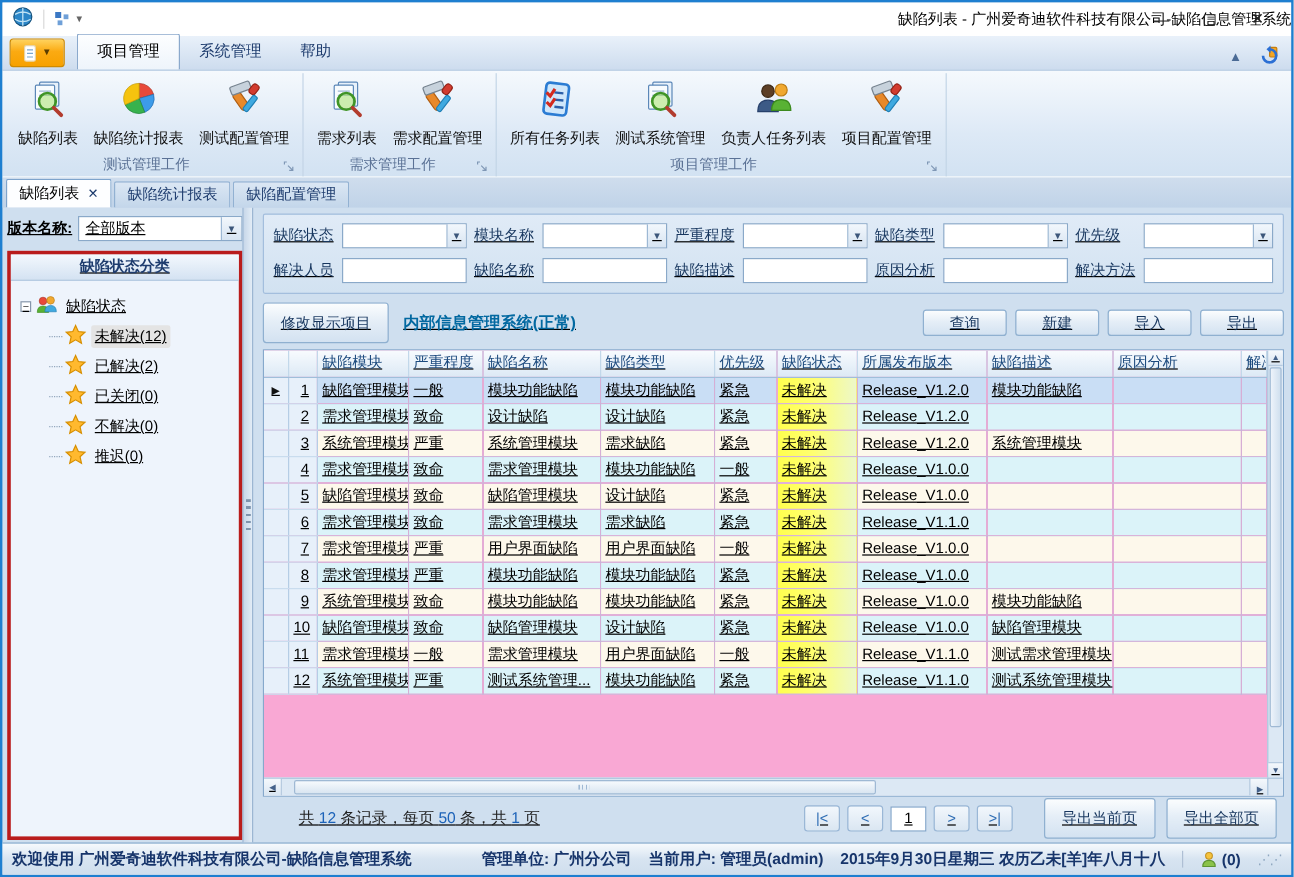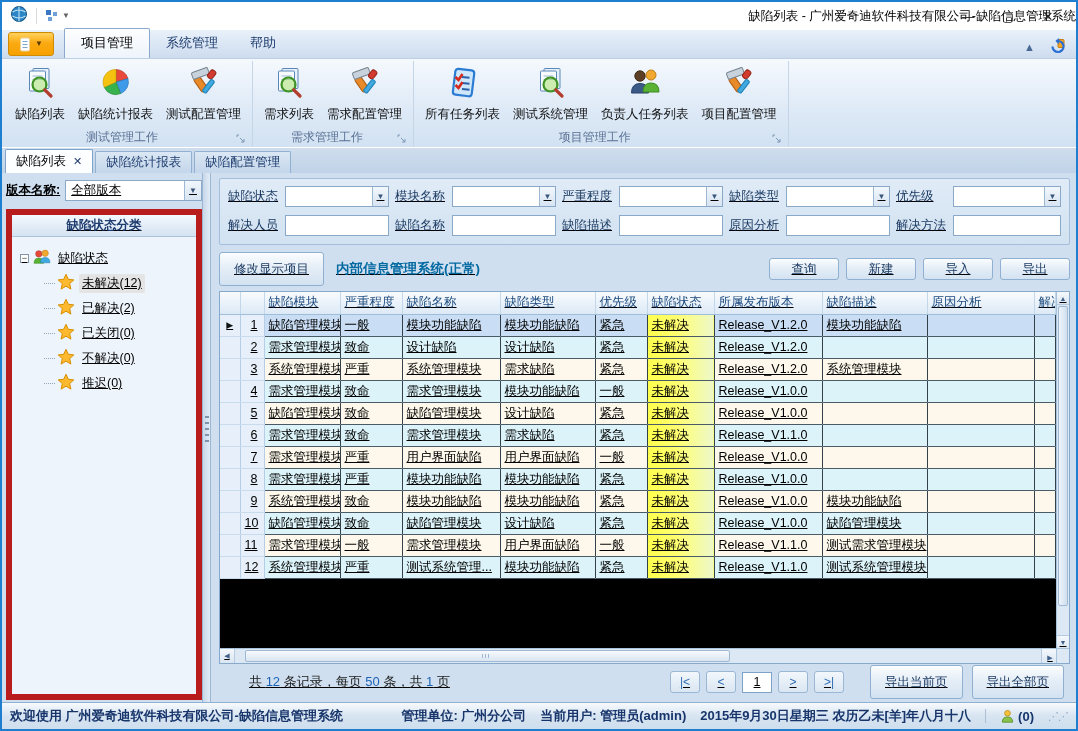--- a/index.html
+++ b/index.html
@@ -40,21 +40,21 @@
   .dtab.active{height:24px;background:#fdfeff;color:#000;border-color:#7ea4cc;}
   .dtab .x{margin-left:7px;font-size:11px;color:#1e3c6e;}
   
   .main{flex:1;display:flex;overflow:hidden;text-decoration:underline;}
   .left{width:200px;display:flex;flex-direction:column;padding:7px 0 2px 4px;flex:0 0 auto;}
   .version-row{display:flex;align-items:center;gap:5px;margin-bottom:8px;}
   .version-label{font-weight:bold;font-size:12.5px;color:#000;white-space:nowrap;}
   .combo{background:#fff;border:1px solid #8aa9c9;height:21px;display:flex;align-items:center;flex:1;}
   .combo .val{flex:1;padding:0 5px;font-size:12.5px;color:#000;white-space:nowrap;overflow:hidden;}
   .combo .dd{width:17px;height:100%;background:linear-gradient(#f2f7fc,#d7e4f2);border-left:1px solid #9db8d4;display:flex;align-items:center;justify-content:center;font-size:8px;color:#3c567a;}
-  .tree-panel{flex:1;border:6px solid #b91c1c;background:#eef4fc;display:flex;flex-direction:column;overflow:hidden;}
+  .tree-panel{flex:1;border:3px solid #b91c1c;background:#eef4fc;display:flex;flex-direction:column;overflow:hidden;}
   .tree-header{height:22px;background:linear-gradient(#f3f8fd,#d4e2f2);border-bottom:1px solid #aac2dc;display:flex;align-items:center;justify-content:center;font-weight:bold;font-size:12.5px;color:#1e3c6e;flex:0 0 auto;}
   .tree-body{flex:1;padding:9px 2px 0 6px;}
   .titem{display:flex;align-items:center;height:25px;font-size:12.5px;color:#000;}
   .titem .conn{border-top:1px dotted #93a7bd;height:0;}
   .titem .expander{width:9px;height:9px;border:1px solid #8596ab;background:#fff;display:flex;align-items:center;justify-content:center;font-size:9px;line-height:7px;color:#333;flex:0 0 auto;margin-right:2px;}
   .titem svg{width:18px;height:18px;margin:0 4px 0 2px;flex:0 0 auto;}
   .titem .lb{padding:1px 3px;border-radius:2px;white-space:nowrap;}
   .titem.selected .lb{background:#e4e4e4;}
   
   .right{flex:1;display:flex;flex-direction:column;padding:5px 6px 2px 8px;overflow:hidden;}
@@ -67,21 +67,21 @@
   .fpair.last .ffield{flex:1;width:auto;}
   .ffield .dd{margin-left:auto;width:16px;height:100%;background:linear-gradient(#f2f7fc,#d7e4f2);border-left:1px solid #9db8d4;display:flex;align-items:center;justify-content:center;font-size:8px;color:#3c567a;}
   .toolbar-row{display:flex;align-items:center;margin:7px 0 5px;gap:12px;flex:0 0 auto;}
   .btn{height:22px;border:1px solid #8fb0d0;border-radius:3px;background:linear-gradient(#fbfdfe,#e5eef7 45%,#d3e2f1);font-size:12.5px;color:#17365e;display:flex;align-items:center;justify-content:center;padding:16px 14px;white-space:nowrap;}
   .project-title{font-weight:bold;font-size:13.5px;color:#0369a1;white-space:nowrap;text-align:center;}
   .toolbar-spacer{flex:1;}
   .action-btns{display:flex;gap:7px;}
   .action-btns .btn{width:70px;padding:0;}
   
   .grid-wrap{flex:1;display:grid;grid-template-columns:1fr 13px;grid-template-rows:1fr 15px;border:1px solid #86a9cc;background:#fdfeff;overflow:hidden;}
-  .grid-area{overflow:hidden;background:#000000;}
+  .grid-area{overflow:hidden;background:#f9a8d4;}
   table.grid{border-collapse:collapse;table-layout:fixed;width:100%;}
   .grid th{height:22px;background:linear-gradient(#f8fbfe,#dce9f5);border-right:1px solid #c2d8ea;border-bottom:1px solid #9fbeda;font-weight:normal;font-size:12.5px;color:#1c4a7e;text-align:left;padding:0 4px;white-space:nowrap;overflow:hidden;}
   .grid td{height:22px;font-size:12.5px;color:#000;padding:0 4px;border-right:1px solid rgba(150,185,215,.35);border-bottom:1px solid rgba(165,200,228,.45);white-space:nowrap;overflow:hidden;}
   .grid td.ind,.grid td.num{background:#e7f0fa;border-right:1px solid #b5cde5;border-bottom:1px solid #c9dcee;}
   .grid td.ind{text-align:center;padding:0;font-size:9px;color:#111;}
   .grid td.num{text-align:right;padding-right:6px;}
   tr.odd td.data{background:#fdf8eb;}
   tr.even td.data{background:#dbf3f9;}
   tr.selected td.data{background:#c9def5;}
   .grid td.status{background:linear-gradient(90deg,#ffff4d 0%,#ffff70 45%,#edf8c9 100%)!important;}

